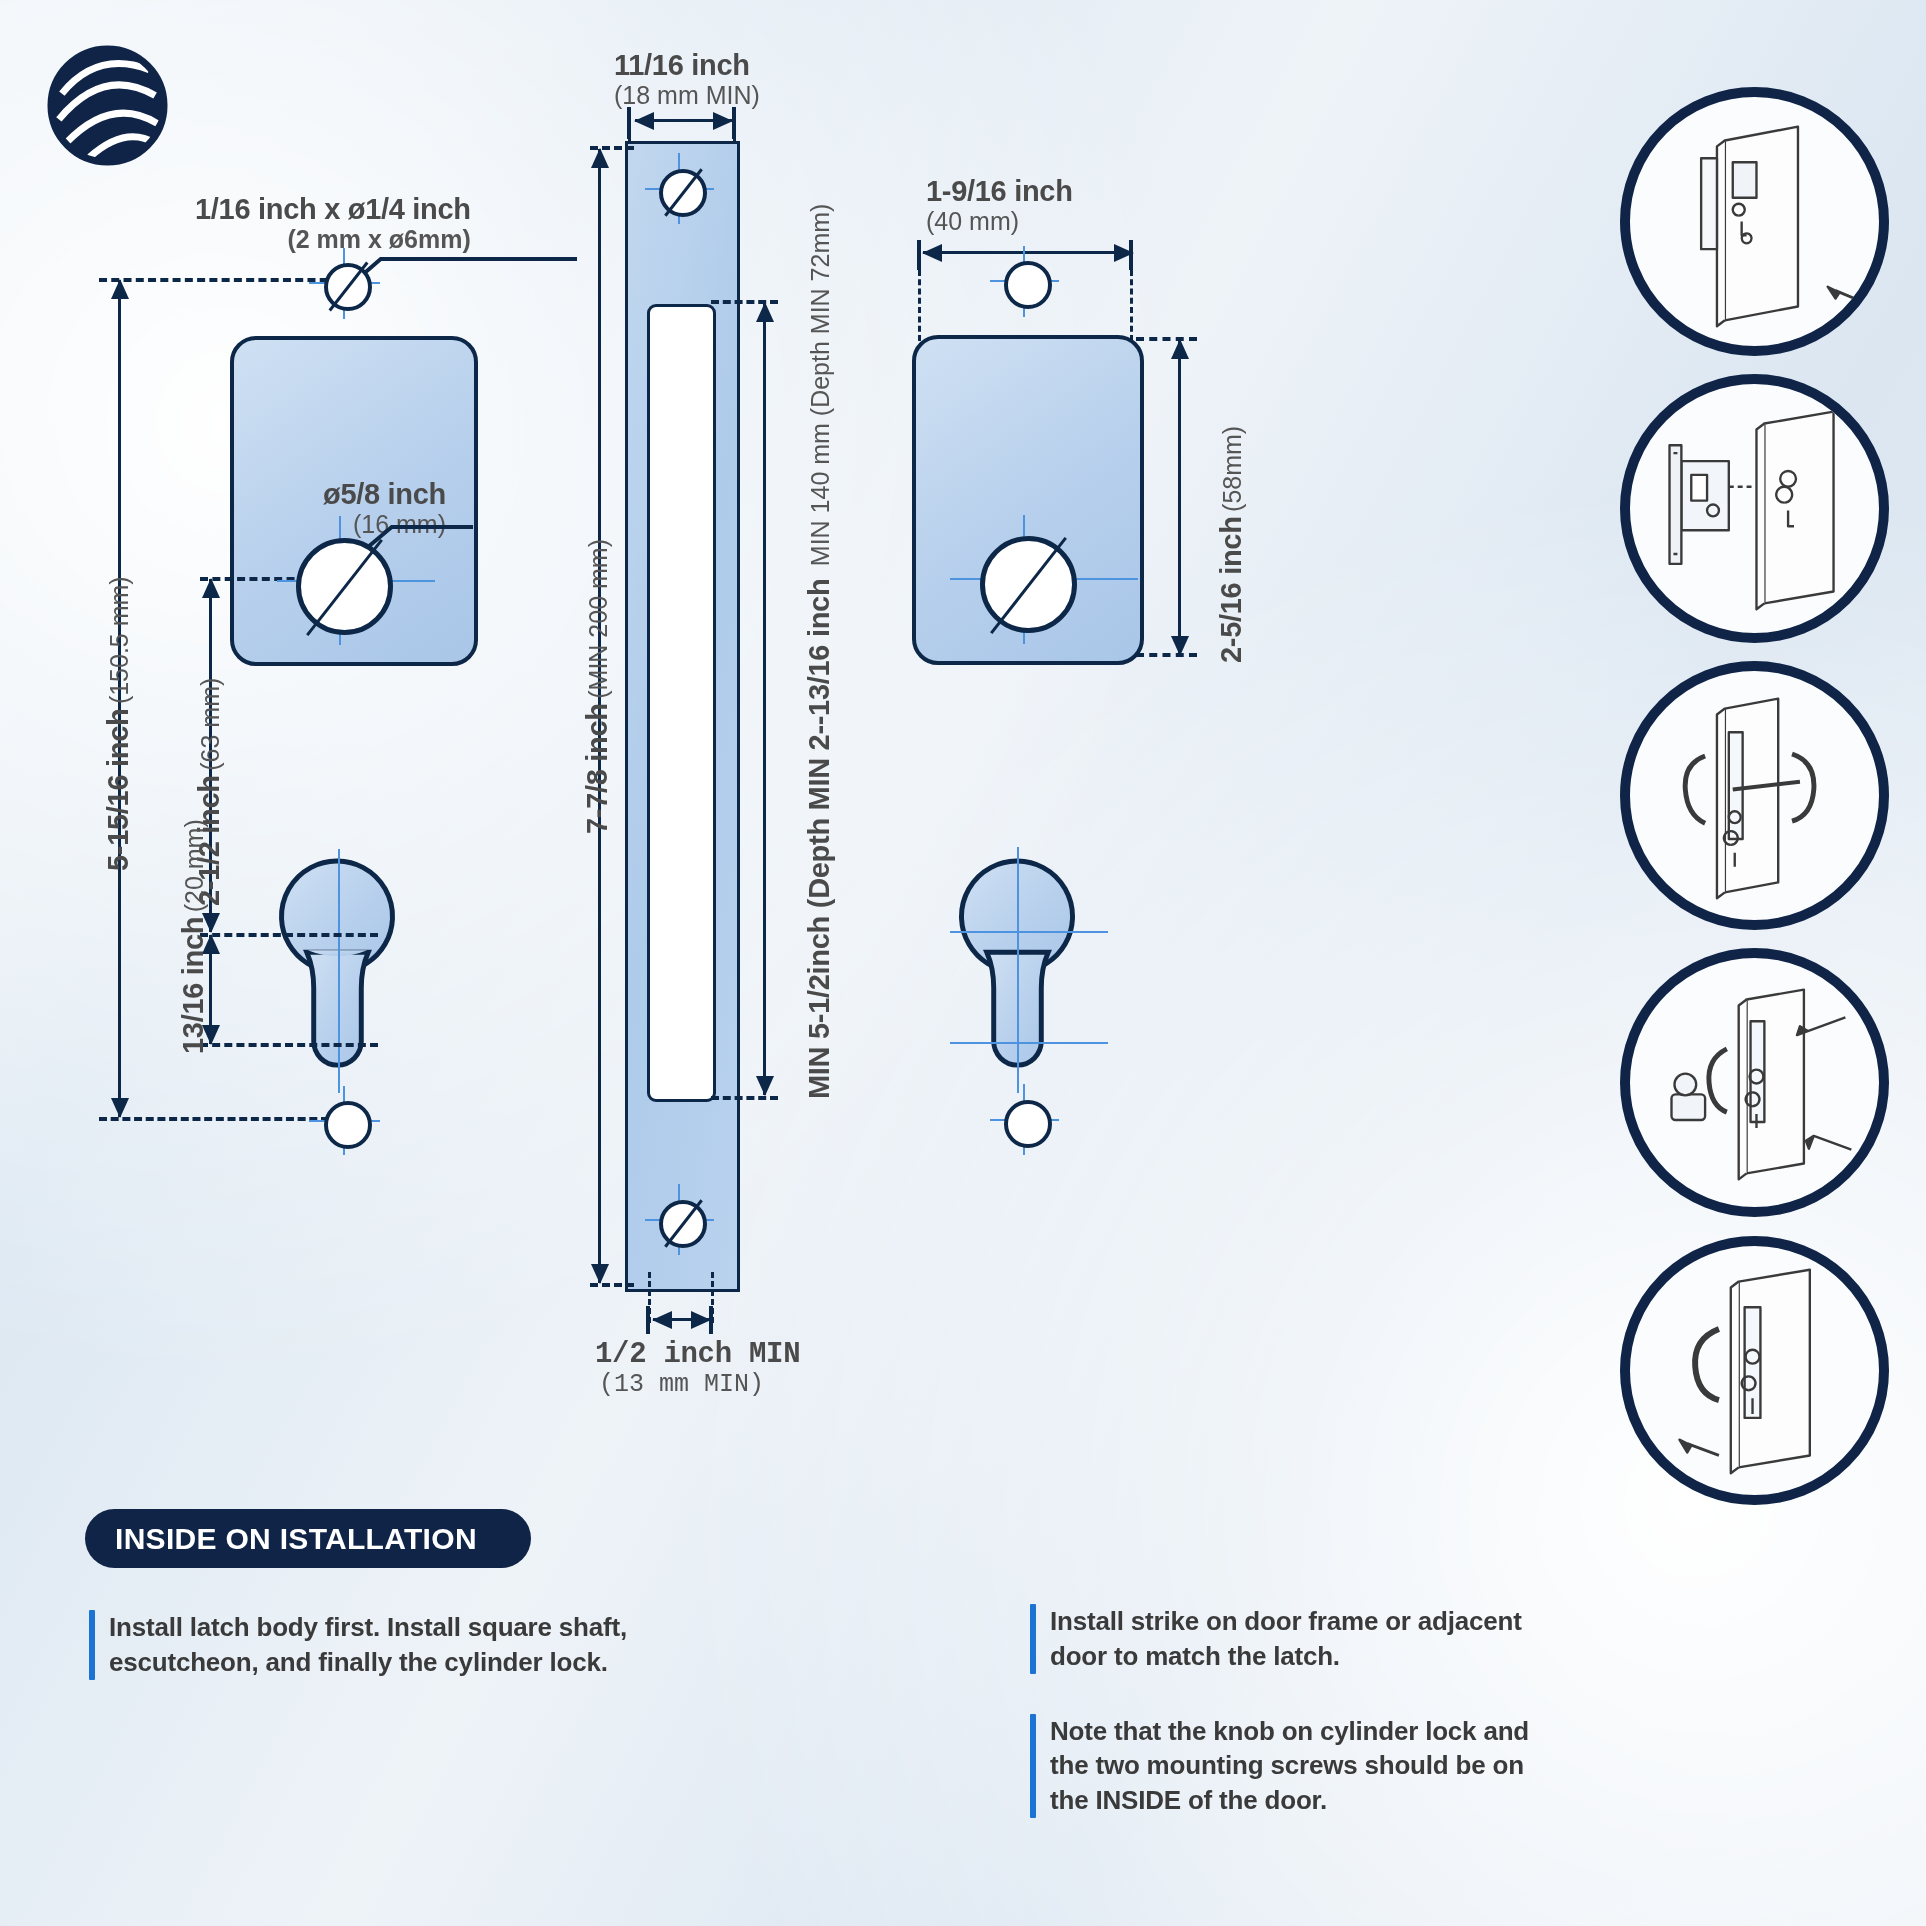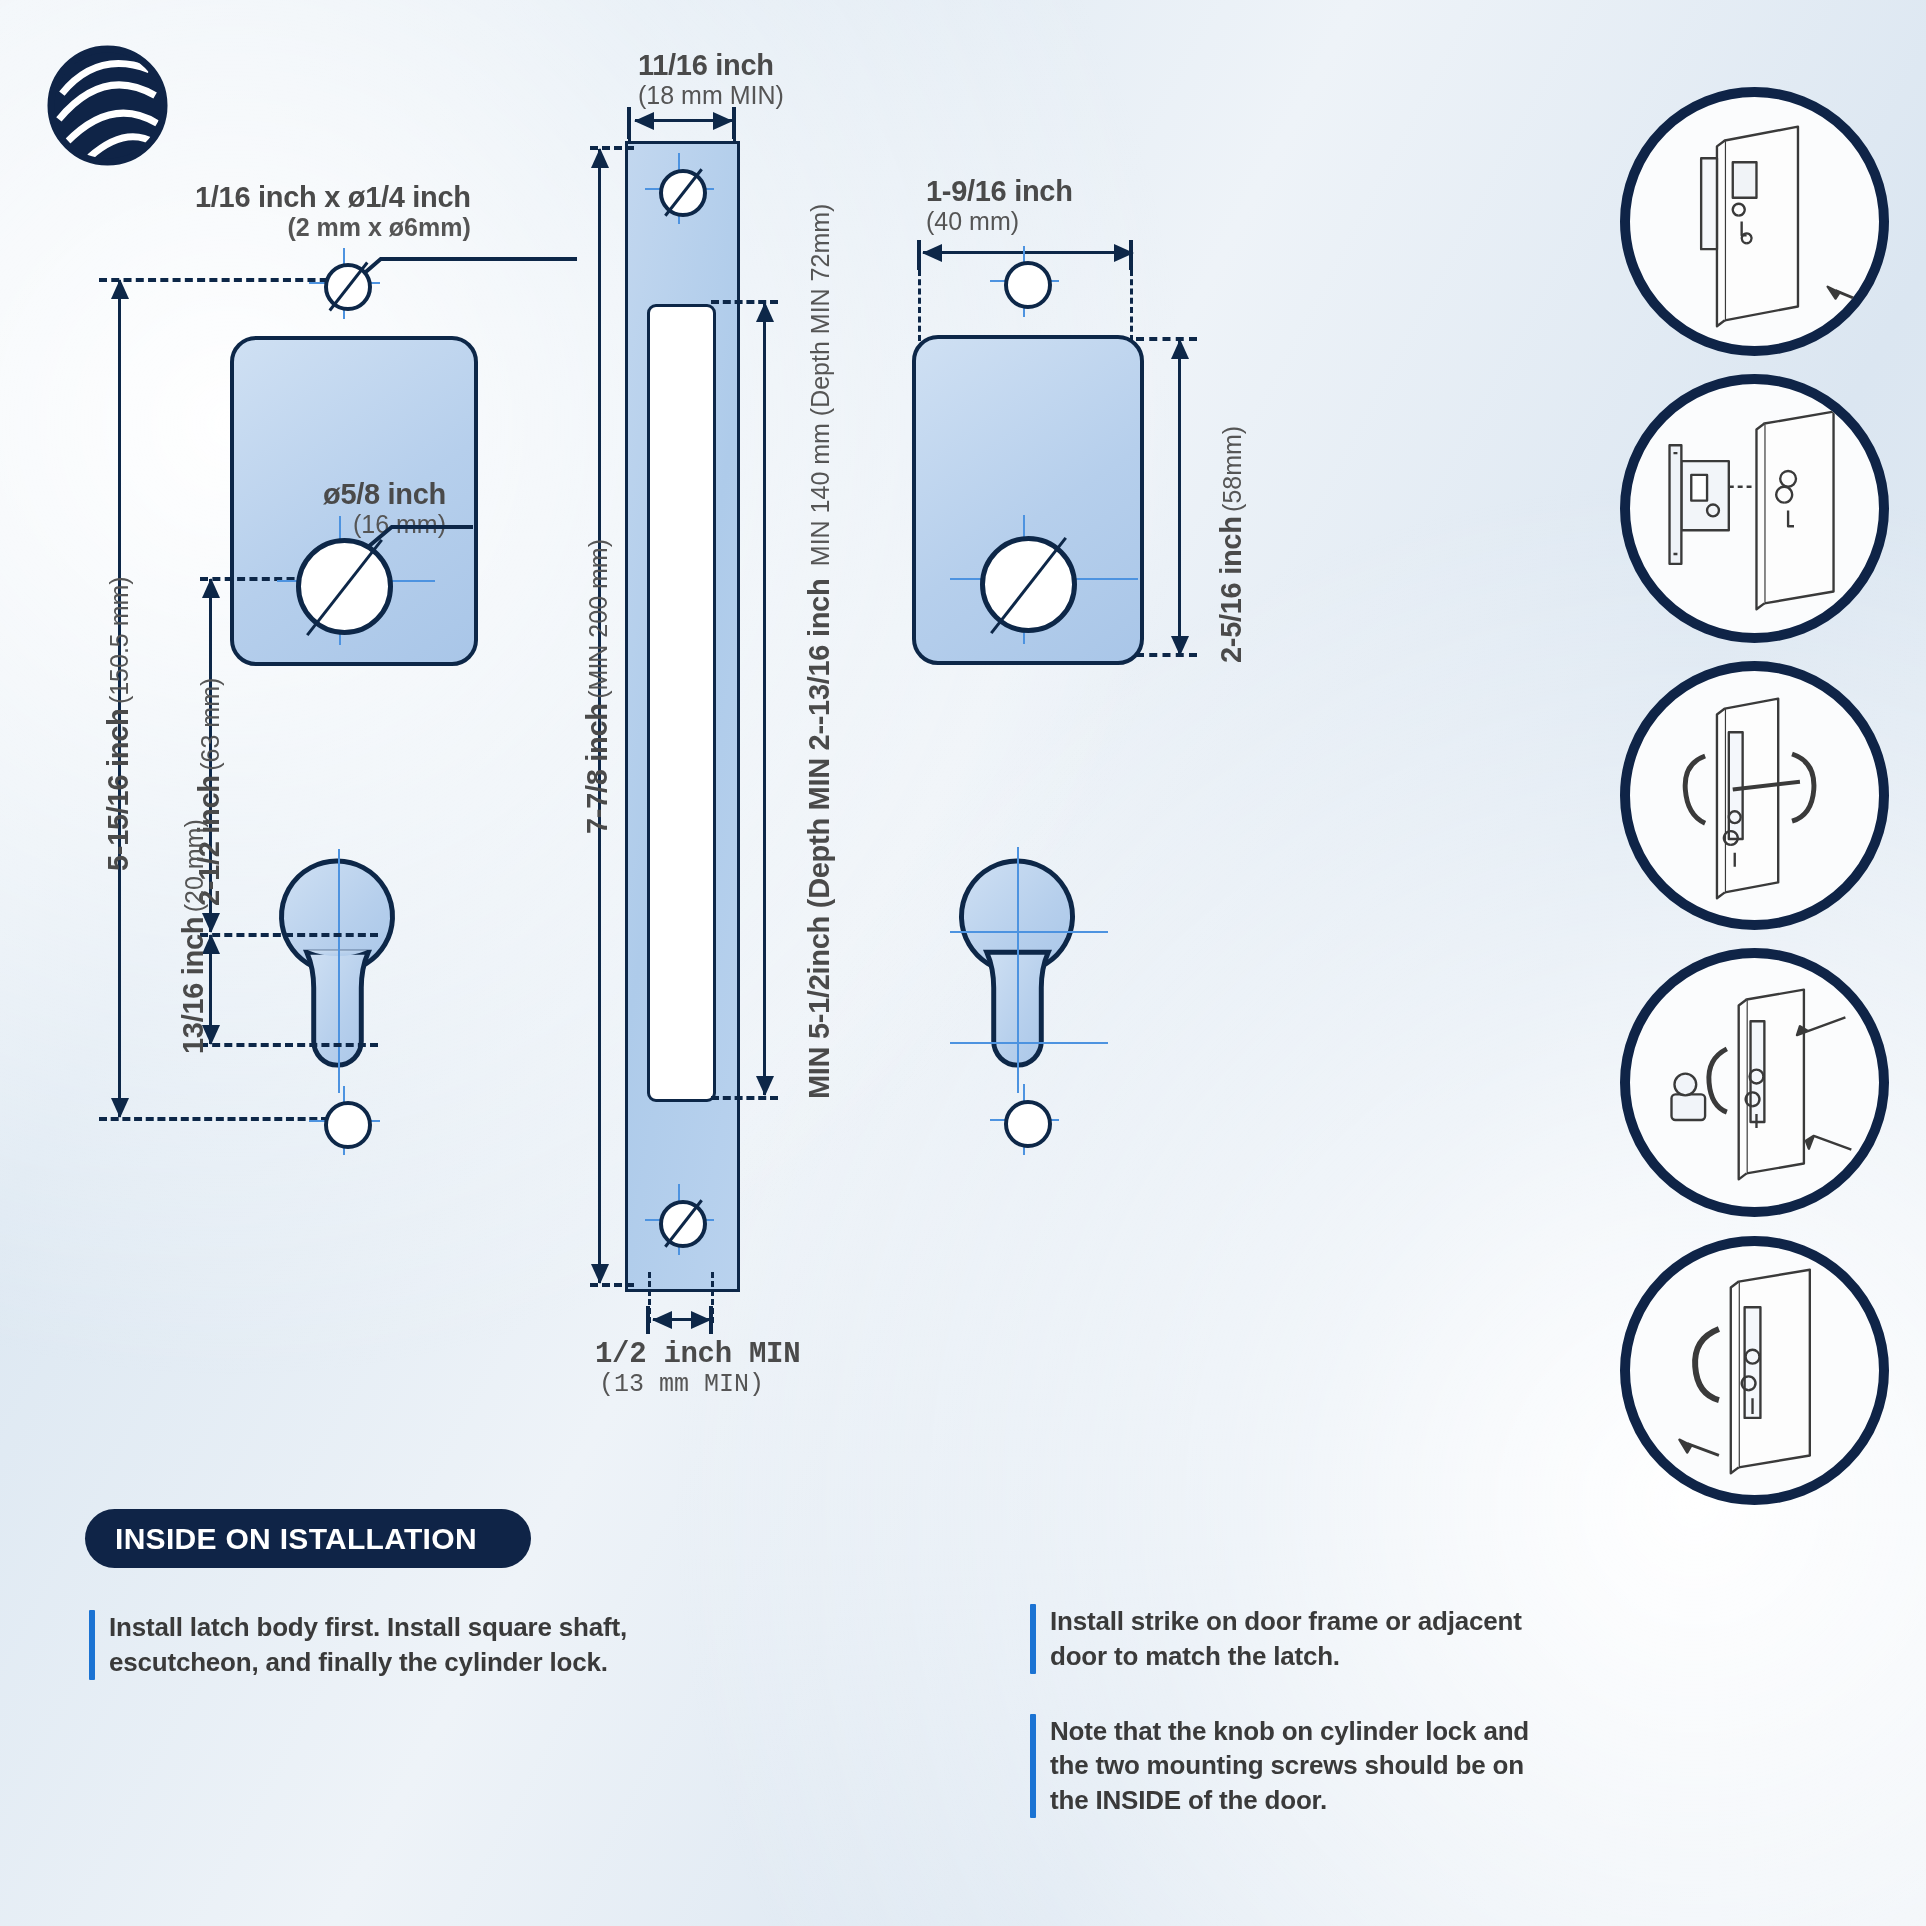--- a/index.html
+++ b/index.html
@@ -126,21 +126,21 @@
       <g fill="none" stroke="#ffffff" stroke-width="7">
         <path d="M 16 50 Q 52 6 104 26"></path>
         <path d="M 13 76 Q 58 22 110 52"></path>
         <path d="M 20 100 Q 66 52 112 80"></path>
         <path d="M 44 114 Q 80 82 110 100"></path>
       </g>
       <circle cx="62" cy="62" r="57" fill="none" stroke="#0f2447" stroke-width="7"></circle>
     </svg>
   </div>
 
-  <div class="abs lbl-block" style="left:195px;top:182px;">
+  <div class="abs lbl-block" style="left:195px;top:194px;">
     <div class="lbl-main">1/16 inch x ø1/4 inch</div>
     <div class="lbl-sub" style="text-align:right;font-weight:bold;">(2 mm x ø6mm)</div>
   </div>
 
   <div class="abs leader" style="left:351px;top:255px;">
     <svg width="228" height="30" viewBox="0 0 230 30">
         <path d="M2 28 L30 4 L228 4" stroke="#0d2748" stroke-width="4" fill="none"></path>
       </svg>
   </div>
 
@@ -205,21 +205,21 @@
     <span class="lbl-main">2-1/2 inch</span>
     <span class="lbl-sub">(63 mm)</span>
   </div>
 
   <div class="abs dimv" style="left:209px;top:935px;height:109px;"></div>
   <div class="abs rot90 lbl-block" style="left:178px;top:1054px;">
     <span class="lbl-main">13/16 inch</span>
     <span class="lbl-sub">(20 mm)</span>
   </div>
 
-  <div class="abs" style="left:614px;top:50px;text-align:center;width:134px;margin-left:24px;">
+  <div class="abs" style="left:614px;top:50px;text-align:center;width:134px;">
     <div class="lbl-main">11/16 inch</div>
     <div class="lbl-sub">(18 mm MIN)</div>
   </div>
   <div class="abs dimh" style="left:635px;top:119px;width:97px;"></div>
   <div class="abs tick-v" style="left:627px;top:107px;height:32px;"></div>
   <div class="abs tick-v" style="left:732px;top:107px;height:32px;"></div>
   <div class="abs dash-thin-v" style="left:628px;top:109px;height:42px;"></div>
   <div class="abs dash-thin-v" style="left:733px;top:109px;height:42px;"></div>
 
   <div class="abs faceplate"></div>

